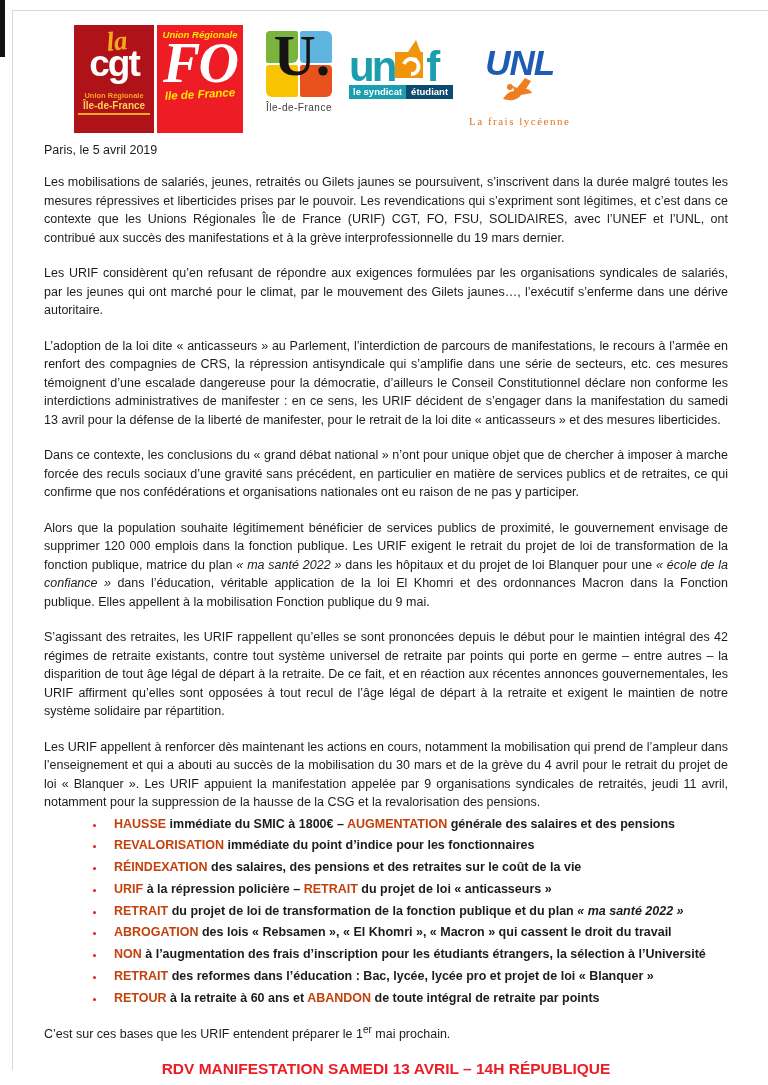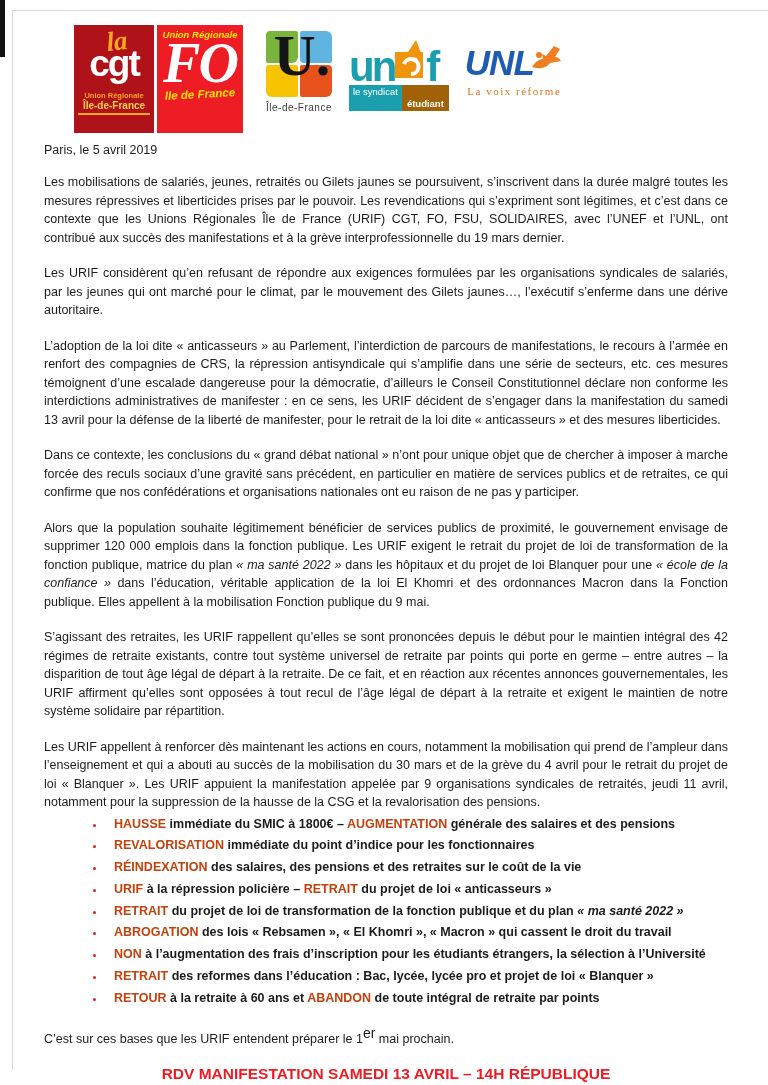--- a/index.html
+++ b/index.html
@@ -51,39 +51,39 @@
   .sol-union { text-align:right; font-size:8.5px; font-weight:bold; color:#141414; line-height:1.15; margin-right:4px; }
   .sol-name { font-weight:bold; font-size:29px; color:#141414; letter-spacing:-1px;
     transform:scaleX(0.92); transform-origin:left; line-height:1; }
   .sol-bar { width:112px; height:5px; background:#e6007e; border-radius:3px; margin-top:3px; transform:rotate(-2deg); }
 
   .logo-unef { margin-left:14px; padding-top:15px; flex:none; }
   .unef-row { display:flex; align-items:flex-end; }
   .unef-txt { font-size:42px; font-weight:bold; color:#1b9fae; line-height:0.75; letter-spacing:-3px; }
   .unef-e { margin:0 1px -2px; }
   .unef-tag { display:flex; margin-top:3px; width:fit-content; }
-  .unef-tag-left { background:#1b9fae; color:#fff; font-weight:normal; font-size:9.5px; padding:1px 4px 2px; }
-  .unef-tag-right { background:#a16207; color:#fff; font-weight:bold; font-size:9.5px; padding:13px 5px 2px; }
+  .unef-tag-left { background:#1b9fae; color:#fff; font-weight:bold; font-size:9.5px; padding:1px 4px 2px; }
+  .unef-tag-right { background:#0c4a6e; color:#fff; font-weight:bold; font-size:9.5px; padding:1px 5px 2px; }
 
   .logo-unl { margin-left:16px; padding-top:22px; flex:none; }
-  .unl-row { display:flex; align-items:flex-start; }
+  .unl-row { display:flex; align-items:center;flex-direction:column; }
   .unl-name { font-size:35px; font-weight:bold; font-style:italic; color:#1e5bb2; line-height:0.9; letter-spacing:-1px; }
   .unl-bird { margin:-4px 0 0 -4px; }
   .unl-tagline { font-family:"Liberation Serif", serif; font-size:11px; color:#e2721f;
     letter-spacing:1.5px; margin-top:6px; text-align:center; }
 
   .dateline { text-align:left; font-size:12.5px; margin:6px 2px 16px 0; }
 
   
   main p { margin:0 0 17px; font-size:12.5px; line-height:1.48; text-align:justify; }
   main p.no-gap { margin-bottom:3px; }
   .seg-i { font-style:italic; }
   .seg-bi { font-style:italic; font-weight:bold; }
   .seg-r { color:#c2410c; font-weight:bold; }
-  .seg-sup { vertical-align:super; font-size:14px; }
+  .seg-sup { vertical-align:super; font-size:10px; }
 
   ul.demands { margin:0 0 16px; padding:0 0 0 62px; }
   ul.demands li { font-size:12.5px; font-weight:bold; line-height:1.5; margin-bottom:3px; padding-left:8px; }
   ul.demands li::marker { color:#e31d23; font-size:11px; }
 
   .closing { margin-bottom:14px !important; text-align:left !important; }
   .footer-line { text-align:center; color:#ed1c24; font-weight:bold; font-size:15.5px; margin-top:16px; }
 </style>
 </head>
 <body>
@@ -144,21 +144,21 @@
     <div class="logo-unl">
       <div class="unl-row">
         <span class="unl-name">UNL</span>
         <span class="unl-bird">
           <svg width="34" height="30" viewBox="0 0 34 30">
             <path d="M2,24 C6,18 10,16 13,16 L12,11 L16,13 L24,3 L30,6 L25,14 C28,14 30,16 31,18 L20,20 C16,26 8,26 2,24 Z" fill="#ef7d22"></path>
             <circle cx="9" cy="12" r="3" fill="#ef7d22"></circle>
           </svg>
         </span>
       </div>
-      <div class="unl-tagline">La voix réforme</div>
+      <div class="unl-tagline">La frais lycéenne</div>
     </div>
 
   </header>
 
   <div class="dateline">Paris, le 5 avril 2019</div>
 
   <main>
     <p><span>Les mobilisations de salariés, jeunes, retraités ou Gilets jaunes se poursuivent, s’inscrivent dans la durée malgré toutes les mesures répressives et liberticides prises par le pouvoir. Les revendications qui s’expriment sont légitimes, et c’est dans ce contexte que les Unions Régionales Île de France (URIF) CGT, FO, FSU, SOLIDAIRES, avec l’UNEF et l’UNL, ont contribué aux succès des manifestations et à la grève interprofessionnelle du 19 mars dernier.</span></p>
     <p><span>Les URIF considèrent qu’en refusant de répondre aux exigences formulées par les organisations syndicales de salariés, par les jeunes qui ont marché pour le climat, par le mouvement des Gilets jaunes…, l’exécutif s’enferme dans une dérive autoritaire.</span></p>
     <p><span>L’adoption de la loi dite « anticasseurs » au Parlement, l’interdiction de parcours de manifestations, le recours à l’armée en renfort des compagnies de CRS, la répression antisyndicale qui s’amplifie dans une série de secteurs, etc. ces mesures témoignent d’une escalade dangereuse pour la démocratie, d’ailleurs le Conseil Constitutionnel déclare non conforme les interdictions administratives de manifester : en ce sens, les URIF décident de s’engager dans la manifestation du samedi 13 avril pour la défense de la liberté de manifester, pour le retrait de la loi dite « anticasseurs » et des mesures liberticides.</span></p>

